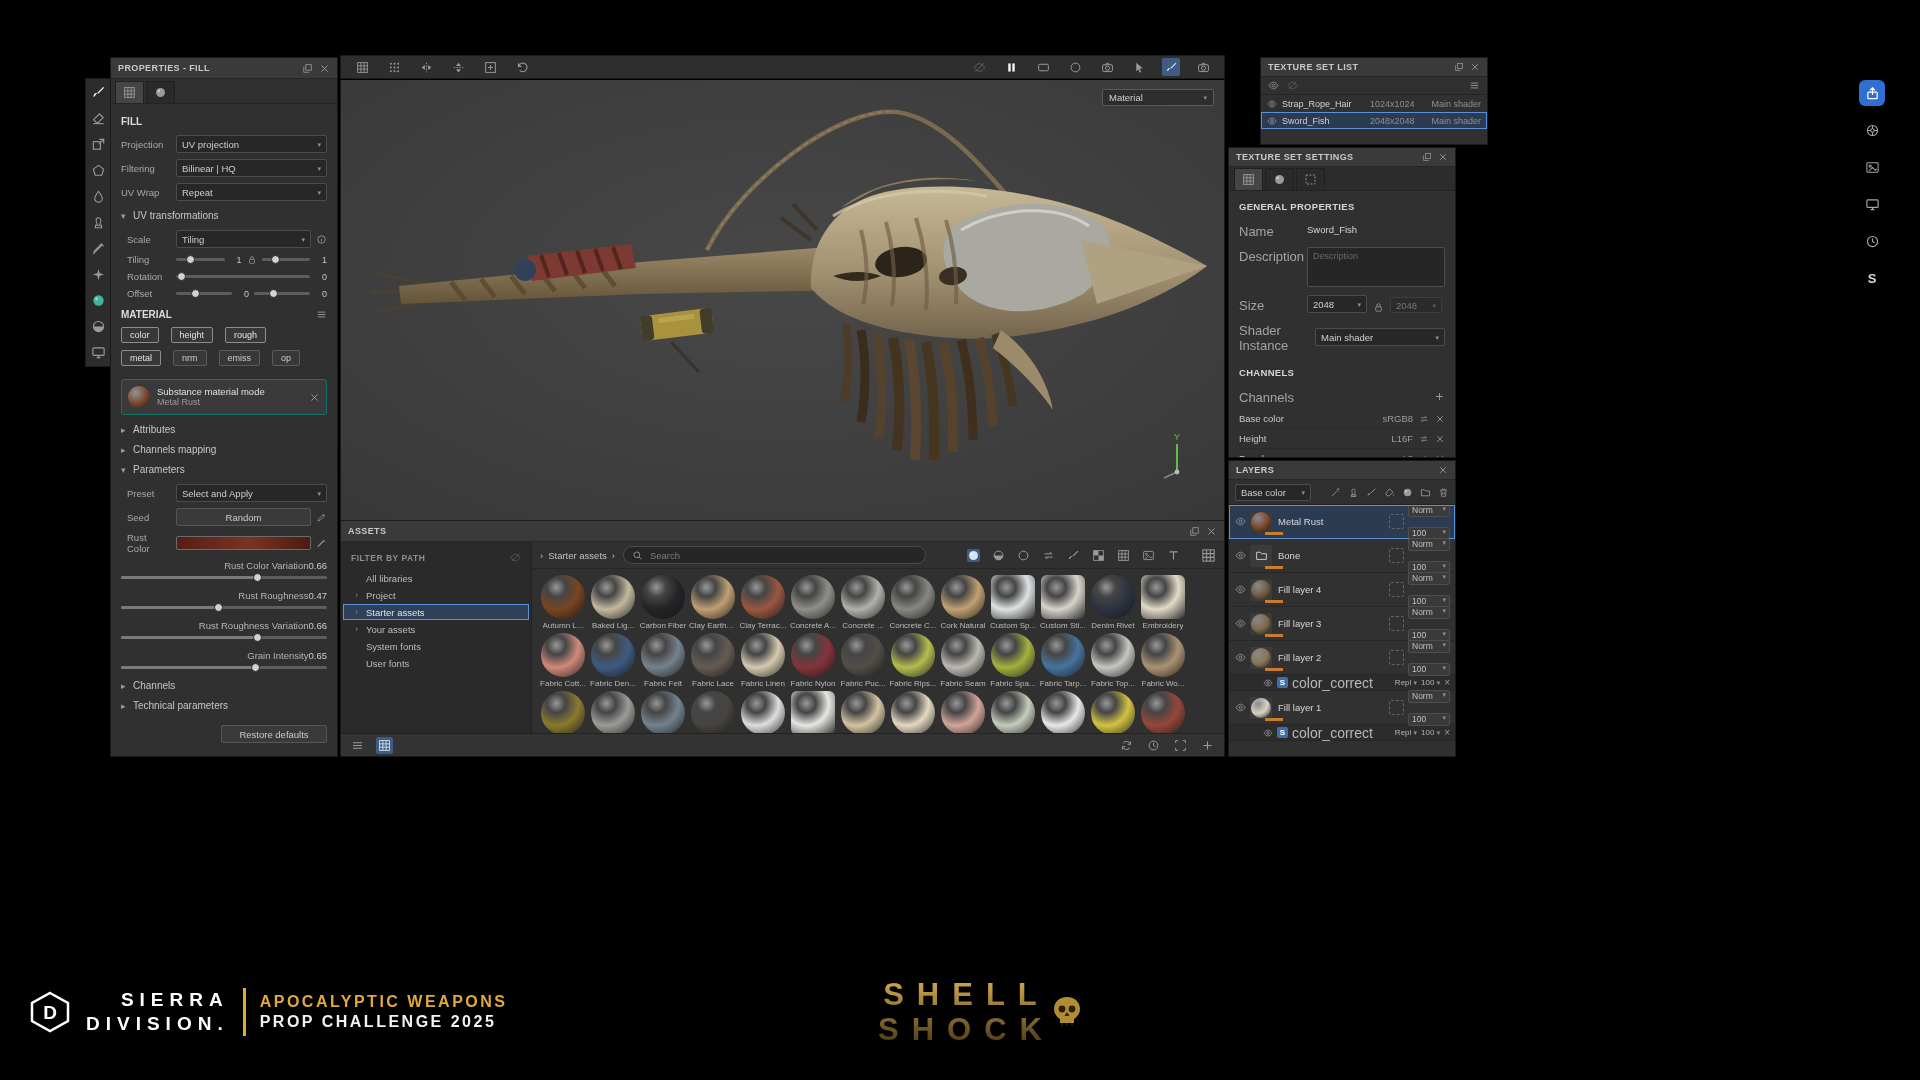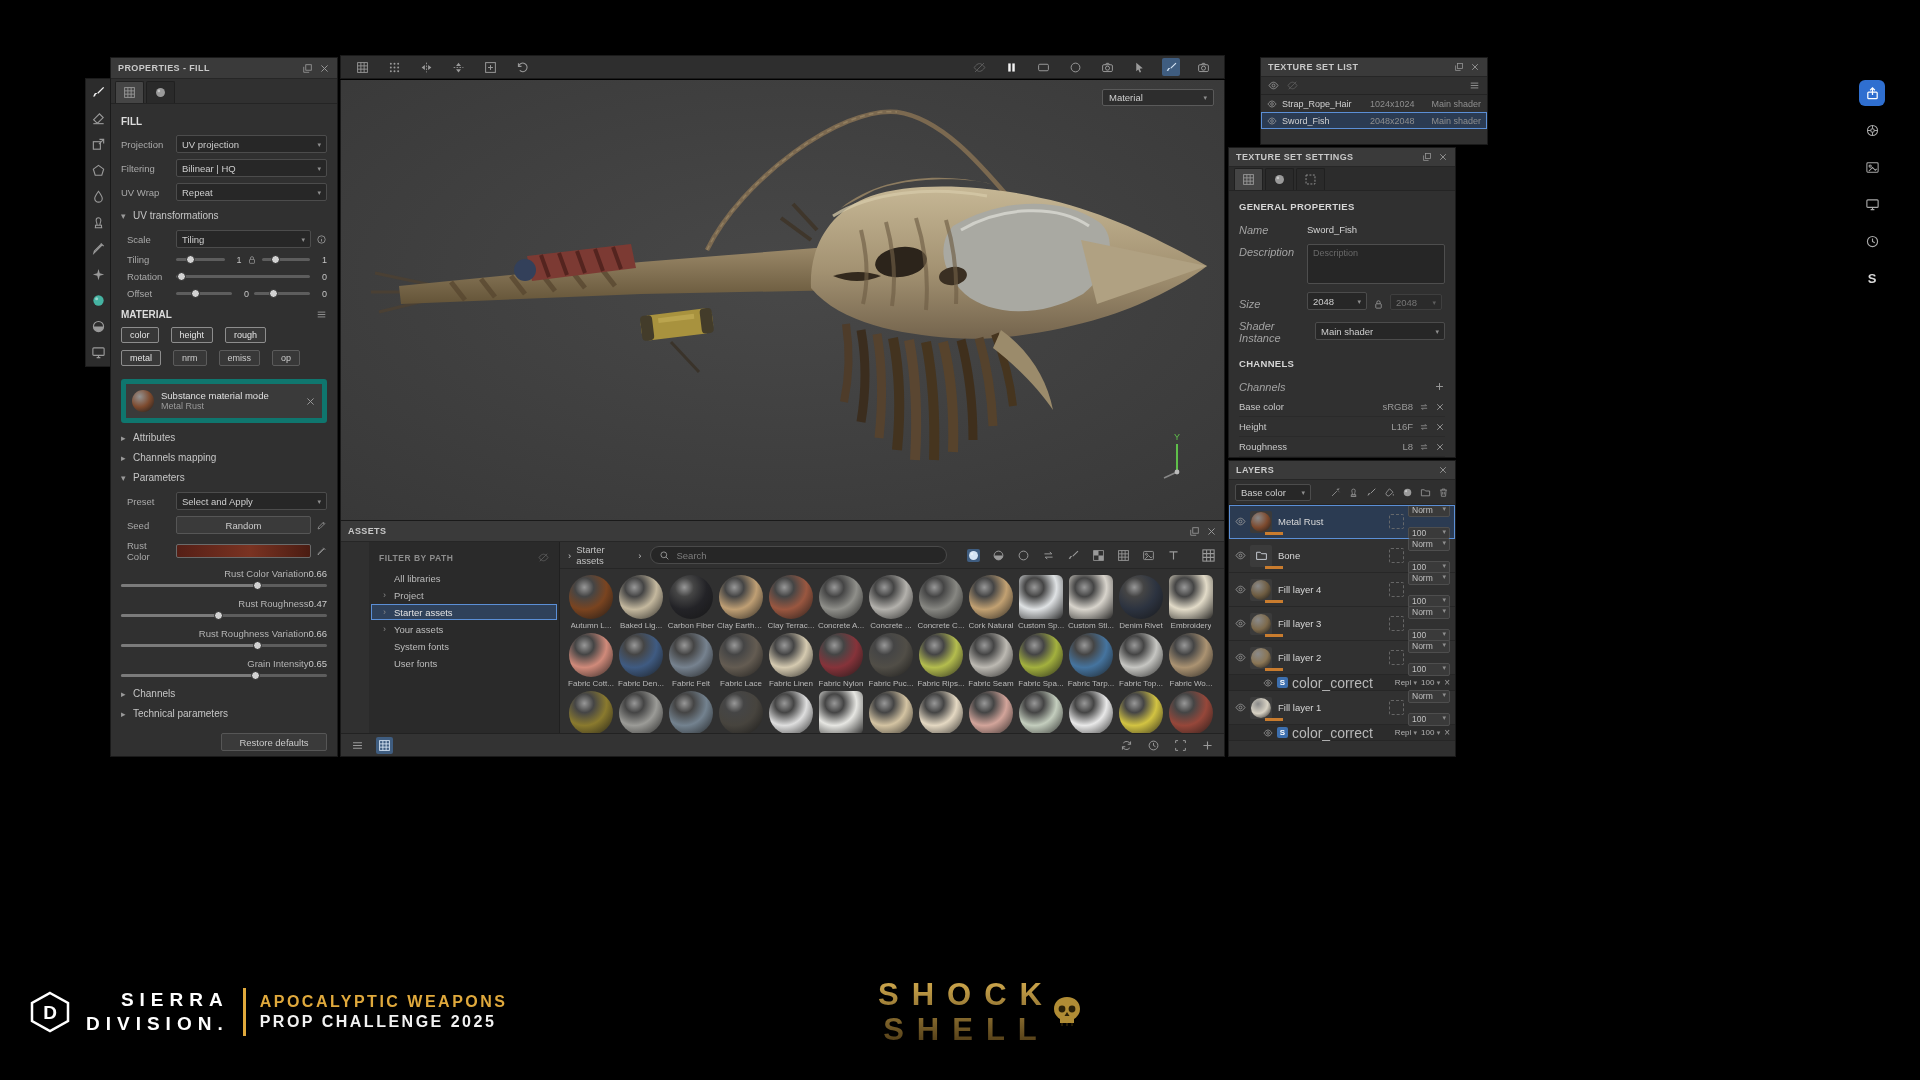--- a/index.html
+++ b/index.html
@@ -45,21 +45,21 @@
   .gchev{font-size:9px;color:#9a9a9a;width:7px;}
   .mtrack{position:relative;height:3px;background:#5d5d5d;border-radius:2px;flex:1;}
   .mfill{height:100%;background:#7b7b7b;border-radius:2px;width:var(--p,0%);}
   .mhandle{position:absolute;top:-3.5px;left:var(--p,30%);width:9px;height:9px;margin-left:-4px;
            border-radius:50%;background:#d2d2d2;border:1px solid #242424;box-sizing:border-box;}
   .mval{font-size:9px;color:#c4c4c4;width:12px;text-align:right;flex:none;}
   .chips{display:flex;flex-wrap:wrap;margin:2px 0 6px;}
   .chip{font-size:9px;color:#cdcdcd;background:#383838;border:1px solid #5b5b5b;border-radius:2px;
         padding:2px 8px;margin:0 12px 7px 0;}
   .chip.on{border-color:#8d8d8d;color:#e4e4e4;}
-  .modebox{height:34px;background:#3a3a3a;border:5px solid #0f766e;border-radius:3px;
+  .modebox{height:34px;background:#3a3a3a;border:1px solid #0f766e;border-radius:3px;
            display:flex;align-items:center;gap:7px;padding:0 6px;margin:2px 0 4px;}
   .msphere{width:22px;height:22px;border-radius:50%;flex:none;
            background:radial-gradient(circle at 35% 30%,rgba(255,255,255,.45),var(--c,#7d4a2e) 50%,rgba(0,0,0,.55));}
   .modebox .t1{font-size:9.5px;color:#e0e0e0;line-height:1.2;}
   .modebox .t2{font-size:9px;color:#9b9b9b;line-height:1.2;}
   .btn{height:16px;background:#3a3a3a;border:1px solid #565656;border-radius:2px;
        font-size:9.5px;color:#cbcbcb;display:flex;align-items:center;justify-content:center;}
   .swatch{flex:1;height:12px;border:1px solid #6b6b6b;border-radius:2px;
           background:linear-gradient(90deg,#551f16,#7a3322 55%,#4a1c12);}
   .param{margin-bottom:11px;}
@@ -76,21 +76,21 @@
   .viewport{position:absolute;left:340px;top:80px;width:885px;height:440px;overflow:hidden;
             border-left:1px solid #1a1a1a;border-right:1px solid #1a1a1a;box-sizing:border-box;}
   .mat-dd{position:absolute;top:9px;right:10px;width:112px;height:17px;background:#2d2d2d;
           border:1px solid #5a5a5a;border-radius:2px;display:flex;align-items:center;
           justify-content:space-between;padding:0 6px;font-size:9.5px;color:#cfcfcf;box-sizing:border-box;}
   .gizmo{position:absolute;right:24px;bottom:38px;width:46px;height:52px;}
 
   
   .assets{left:340px;top:520px;width:885px;height:237px;overflow:hidden;}
   .abody{display:flex;height:215px;}
-  .aside{width:190px;flex:none;background:#2a2a2a;border-right:1px solid #202020;padding-top:6px;margin-left:28px;}
+  .aside{width:190px;flex:none;background:#2a2a2a;border-right:1px solid #202020;padding-top:6px;}
   .fbp{display:flex;align-items:center;padding:4px 10px 6px;font-size:8.5px;letter-spacing:.5px;
        color:#8d8d8d;font-weight:bold;}
   .anav{height:16px;display:flex;align-items:center;gap:4px;padding:0 4px 0 12px;
         font-size:9.5px;color:#bdbdbd;margin:1px 2px;box-sizing:border-box;}
   .anav .chv{width:7px;color:#8a8a8a;font-size:9px;}
   .anav.selected{background:#2f415a;outline:1px solid #5b8fd6;outline-offset:-1px;color:#e2e2e2;}
   .amain{flex:1;display:flex;flex-direction:column;min-width:0;}
   .atop{height:26px;display:flex;align-items:center;gap:8px;padding:0 8px;border-bottom:1px solid #262626;}
   .crumb{display:flex;align-items:center;gap:5px;font-size:9.5px;color:#c2c2c2;}
   .srch{width:285px;height:16px;background:#262626;border:1px solid #4a4a4a;border-radius:9px;
@@ -119,21 +119,21 @@
   .tslrow .sz{width:50px;color:#8f8f8f;}
   .tslrow .sh{width:56px;color:#8f8f8f;text-align:right;}
   .tslrow.selected{background:#2b3b52;outline:1px solid #5b8fd6;outline-offset:-1px;}
 
   .tss{left:1228px;top:147px;width:228px;height:311px;overflow:hidden;}
   .tsstabs{height:23px;background:#2c2c2c;border-bottom:1px solid #242424;display:flex;
            align-items:flex-end;padding-left:5px;gap:2px;}
   .tssbody{padding:8px 10px;}
   .gsect{font-size:9.5px;font-weight:bold;color:#d6d6d6;letter-spacing:.3px;margin:2px 0 10px;}
   .grow{display:flex;align-items:flex-start;margin-bottom:8px;gap:6px;}
-  .glabel{width:62px;flex:none;font-size:11px;color:#a3a3a3;padding-top:2px;font-style:italic;}
+  .glabel{width:62px;flex:none;font-size:13px;color:#a3a3a3;padding-top:2px;}
   .gval{font-size:9.5px;color:#d4d4d4;padding-top:2px;}
   .descbox{flex:1;height:40px;background:#262626;border:1px solid #4e4e4e;border-radius:2px;
            color:#cfcfcf;font-size:9px;font-family:"Liberation Sans",sans-serif;resize:none;
            padding:3px 5px;box-sizing:border-box;}
   .descbox::placeholder{color:#696969;}
   .lockbox{width:52px;height:16px;background:#2b2b2b;border:1px solid #3f3f3f;border-radius:2px;
            display:flex;align-items:center;justify-content:space-between;padding:0 5px;
            font-size:9.5px;color:#767676;box-sizing:border-box;}
   .chrow{height:19px;display:flex;align-items:center;gap:6px;font-size:9.5px;color:#c9c9c9;
          border-bottom:1px solid #2a2a2a;}
@@ -1552,22 +1552,22 @@
     </div>
     <div class="bl-div" style="background: rgb(224, 169, 60);"></div>
     <div class="bl-col">
       <span class="bl-gold1" style="color: rgb(224, 169, 60);">APOCALYPTIC WEAPONS</span>
       <span class="bl-white2">PROP CHALLENGE 2025</span>
     </div>
   </div>
 
   <div class="brand-center">
     <div class="shellshock">
+      <div>SHELL</div>
       <div>SHOCK</div>
-      <div>SHELL</div>
     </div>
     <svg class="ss-skull" width="34" height="34" viewBox="0 0 34 34">
       <path d="M17,3 C25,3 30,8 30,15 C30,20 27,23 24,25 L24,29 L10,29 L10,25 C7,23 4,20 4,15 C4,8 9,3 17,3 Z" fill="#b08c35"></path>
       <circle cx="12" cy="15" r="3.4" fill="#2a2008"></circle>
         <circle cx="22" cy="15" r="3.4" fill="#2a2008"></circle>
       <path d="M17,18 l-2.5,4 h5 Z" fill="#2a2008"></path>
       <path d="M12,29 v3 M17,29 v3 M22,29 v3" stroke="#2a2008" stroke-width="1.6"></path>
     </svg>
   </div>
 

